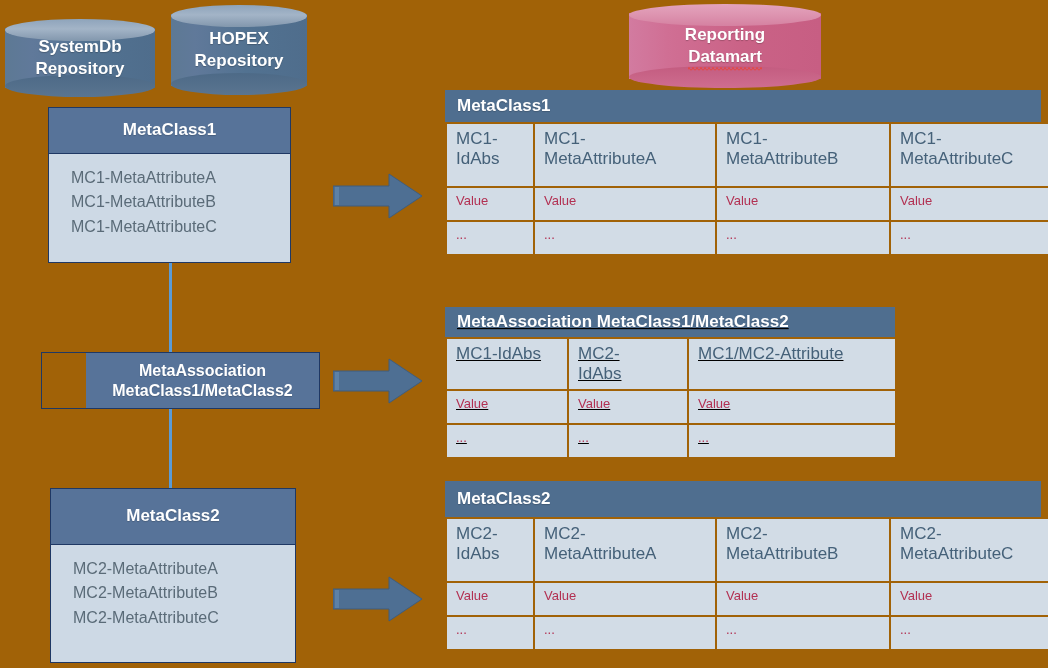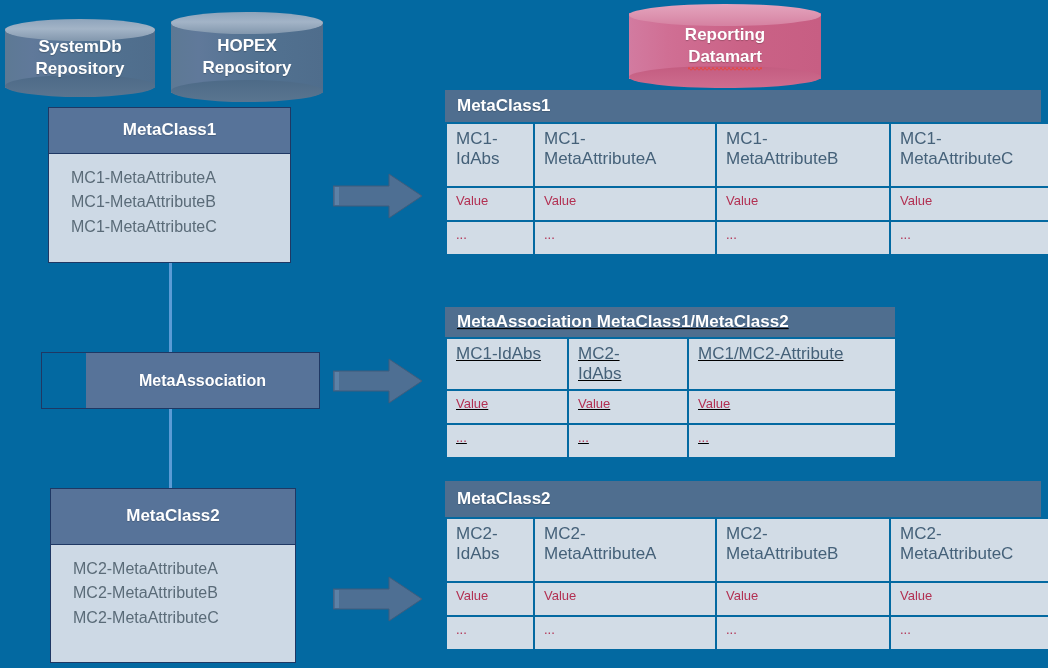--- a/index.html
+++ b/index.html
@@ -8,21 +8,21 @@
     background: #ffffff;
   }
   body {
     font-family: "Liberation Sans", sans-serif;
     -webkit-font-smoothing: antialiased;
   }
   #canvas {
     position: relative;
     width: 1048px;
     height: 668px;
-    background: #0369a1;
+    background: #a16207;
     overflow: hidden;
   }
 
   
   .cyl {
     position: absolute;
     box-sizing: border-box;
   }
   .cyl .cyl-body {
     position: absolute;
@@ -180,21 +180,21 @@
   <div class="cyl" style="left:5px; top:19px; width:150px; height:78px; font-size:17px;">
     <div class="cyl-body"></div>
     <div class="cyl-bottom"></div>
     <div class="cyl-top"></div>
     <div class="cyl-label">
       <div>SystemDb</div>
       <div>Repository</div>
     </div>
   </div>
 
-  <div class="cyl" style="left:171px; top:12px; width:152px; height:90px; font-size:17px;">
+  <div class="cyl" style="left:171px; top:5px; width:136px; height:90px; font-size:17px;">
     <div class="cyl-body"></div>
     <div class="cyl-bottom"></div>
     <div class="cyl-top"></div>
     <div class="cyl-label">
       <div>HOPEX</div>
       <div>Repository</div>
     </div>
   </div>
 
   <div class="cyl pink" style="left:629px; top:4px; width:192px; height:84px; font-size:17px;">
@@ -218,20 +218,21 @@
       <div class="attr">MC1-MetaAttributeA</div>
       <div class="attr">MC1-MetaAttributeB</div>
       <div class="attr">MC1-MetaAttributeC</div>
     </div>
   </div>
 
   <div class="clsbox solo" style="left:41px; top:352px; width:279px; height:57px;padding-left:44px;">
     <div class="cls-title" style="font-size:16px;">
       <div>
         <div>MetaAssociation</div>
+        <div>MetaClass1/MetaClass2</div>
       </div>
     </div>
   </div>
 
   <div class="clsbox" style="left:50px; top:488px; width:246px; height:175px;">
     <div class="cls-title" style="height:56px; font-size:17px;">MetaClass2</div>
     <div class="cls-attrs" style="height:117px; font-size:16px;">
       <div class="attr">MC2-MetaAttributeA</div>
       <div class="attr">MC2-MetaAttributeB</div>
       <div class="attr">MC2-MetaAttributeC</div>

